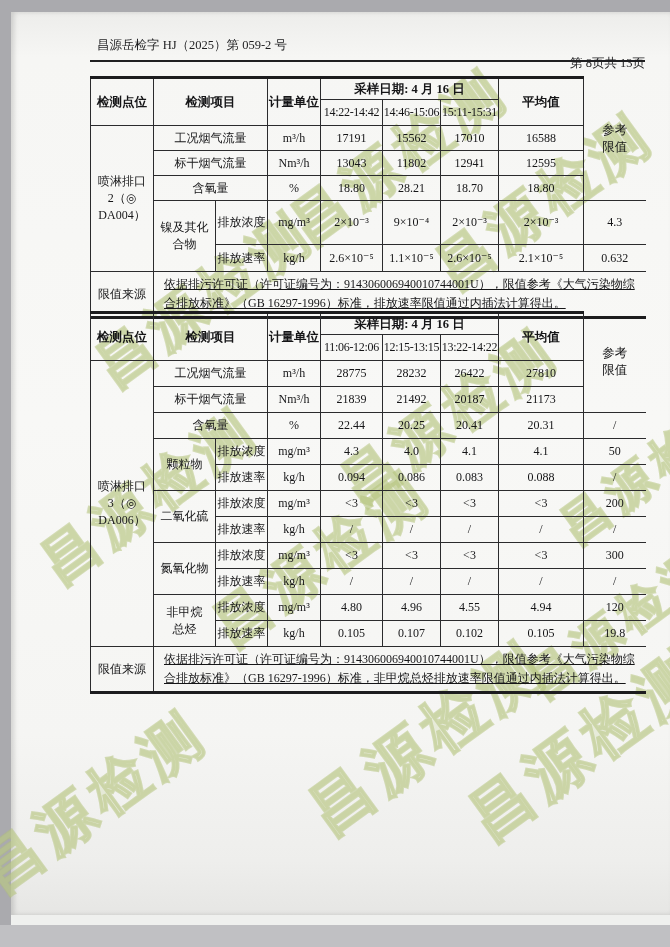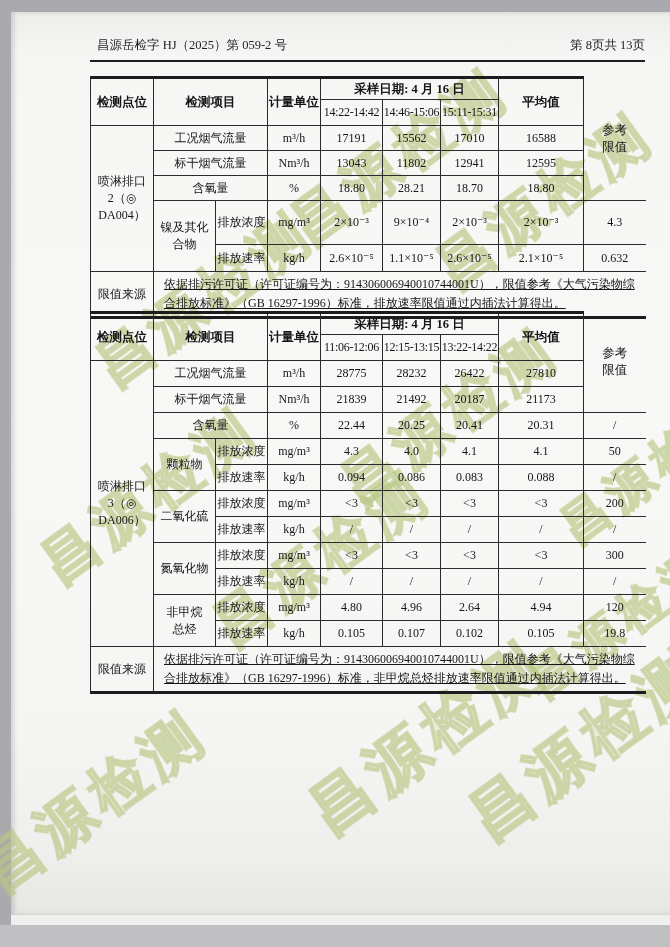--- a/index.html
+++ b/index.html
@@ -68,21 +68,21 @@
 <div class="wm" style="left:450px;top:418px;">昌源检测</div>
 <div class="wm" style="left:150px;top:497px;">昌源检测</div>
 <div class="wm" style="left:655px;top:468px;font-size:48px;">昌源检测</div>
 <div class="wm" style="left:322px;top:560px;">昌源检测</div>
 <div class="wm" style="left:622px;top:622px;font-size:48px;">昌源检测</div>
 <div class="wm" style="left:428px;top:738px;font-size:62px;">昌源检测</div>
 <div class="wm" style="left:588px;top:744px;font-size:62px;">昌源检测</div>
 <div class="wm" style="left:95px;top:802px;font-size:58px;">昌源检测</div>
 
 <div class="layer doc-no">昌源岳检字 HJ（2025）第 059-2 号</div>
-<div class="layer page-no" style="position:absolute;">第 8页共 13页</div>
+<div class="layer page-no" style="position:absolute;margin-top:18px;">第 8页共 13页</div>
 <div class="layer hrule"></div>
 
 <table class="report" style="left:90px;top:76px;width:555px;">
   <colgroup>
     <col style="width:63px">
       <col style="width:62px">
       <col style="width:52px">
       <col style="width:53px">
     <col style="width:62px">
       <col style="width:58px">
@@ -271,21 +271,21 @@
     <td>/</td>
     <td class="ref-val">/</td>
   </tr>
   <tr style="height:26px">
     <td class="preline" rowspan="2">非甲烷
 总烃</td>
     <td>排放浓度</td>
     <td>mg/m³</td>
     <td>4.80</td>
     <td>4.96</td>
-    <td>2.64</td>
+    <td>4.55</td>
     <td>4.94</td>
     <td class="ref-val">120</td>
   </tr>
   <tr style="height:26px">
     <td>排放速率</td>
     <td>kg/h</td>
     <td>0.105</td>
     <td>0.107</td>
     <td>0.102</td>
     <td>0.105</td>

